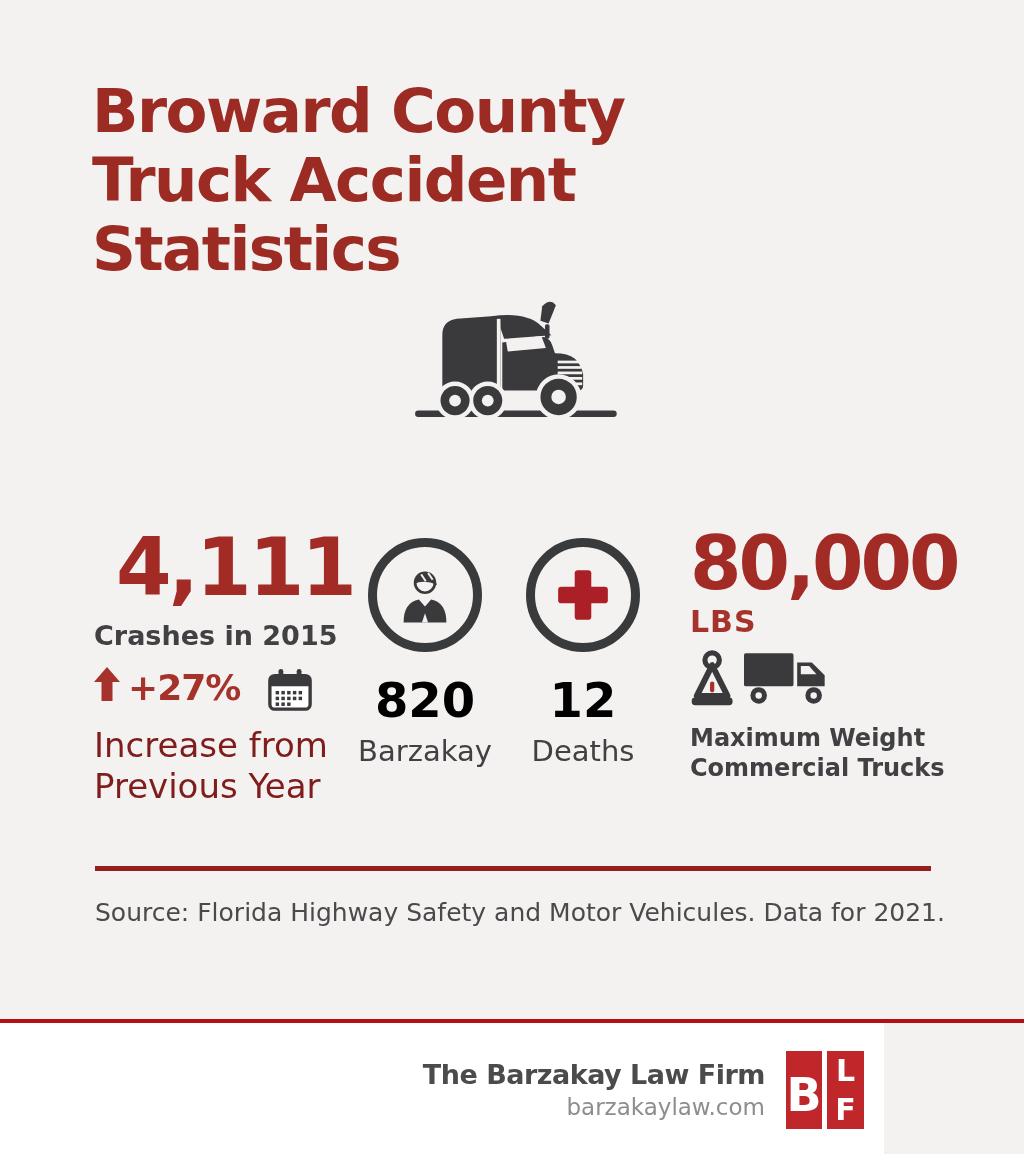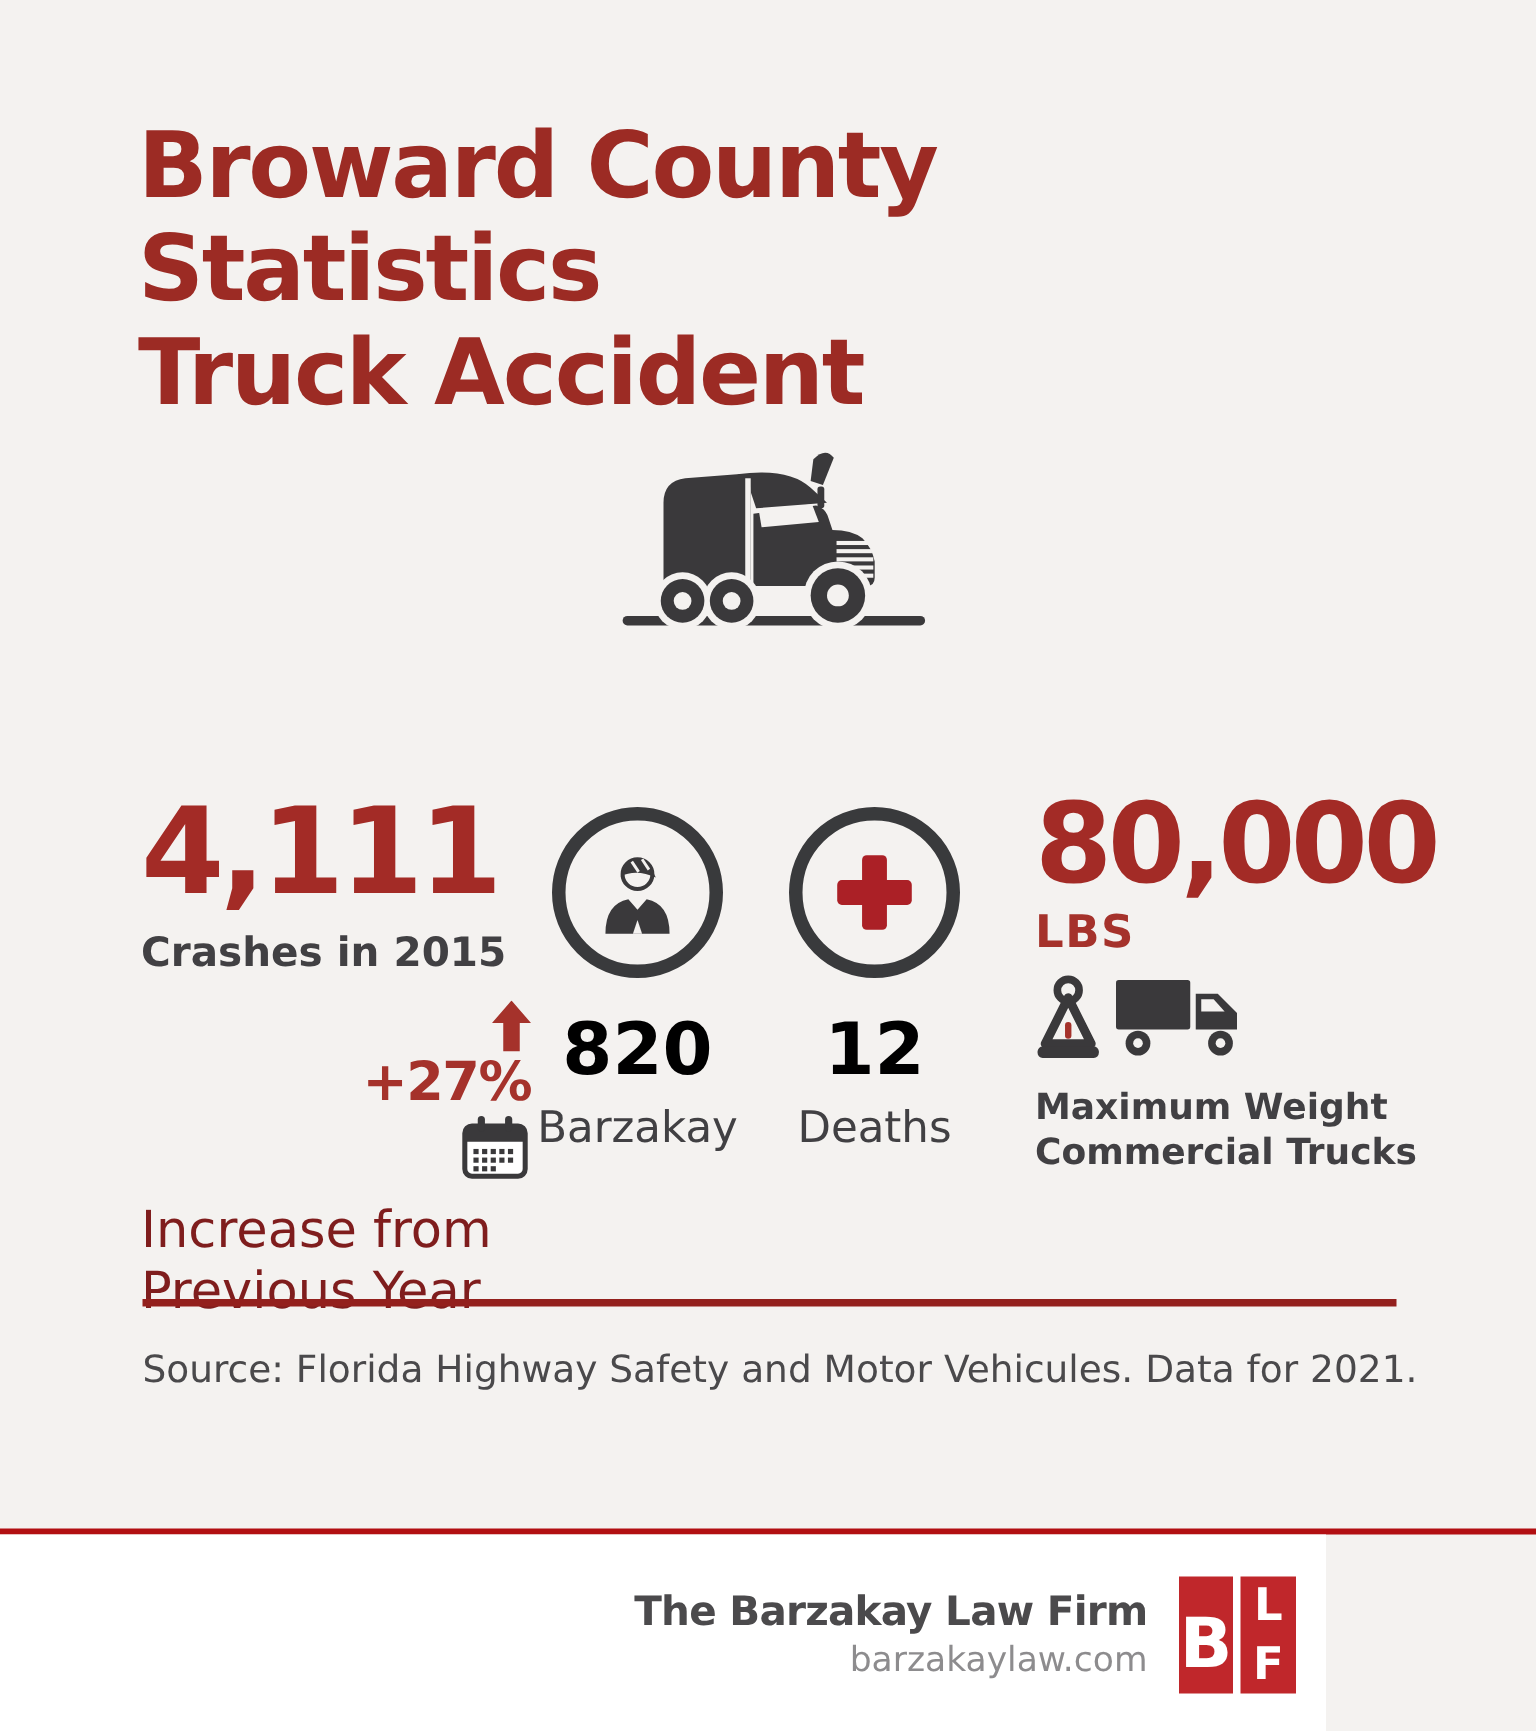--- a/index.html
+++ b/index.html
@@ -19,26 +19,26 @@
   
   .truck-wrap { position:absolute; left:406px; top:288px; width:218px; height:138px; }
   .truck-wrap svg { width:100%; height:100%; }
 
   
   .stat-col { position:absolute; }
 
   .stat-crashes { left:94px; top:528px; width:260px; }
   .stat-value-xl {
     color:#a32b26; font-size:80px; font-weight:800;
-    line-height:1; letter-spacing:-3px;
+    line-height:1; letter-spacing:-3px;text-align:right;
   }
   .stat-label {
     margin-top:12px; color:#414043; font-size:27px; font-weight:600;
   }
-  .change-row { margin-top:16px; display:flex; align-items:flex-end;flex-direction:column; }
+  .change-row { margin-top:16px; display:flex; align-items:flex-start; }
   .change-row svg { flex:0 0 auto; }
   .change-value {
     color:#a5322b; font-size:36px; font-weight:800;
     margin-left:8px; letter-spacing:-1px;
   }
   .calendar-box { margin-left:26px; }
   .change-caption {
     margin-top:8px; color:#7f1d1d; font-size:34px; font-weight:500; line-height:1.22;
   }
 
@@ -90,22 +90,22 @@
   }
   .logo-cell { flex:1; display:flex; align-items:center; justify-content:center; font-size:30px; font-weight:700; }
 </style>
 </head>
 <body>
 
 <div class="page">
 
   <div class="title">
     <div>Broward County</div>
+    <div>Truck Accident</div>
     <div>Statistics</div>
-    <div>Truck Accident</div>
   </div>
 
   <div class="truck-wrap">
     <svg viewBox="0 0 240 140" xmlns="http://www.w3.org/2000/svg">
       <g fill="#3a393b">
         <rect x="10" y="129" width="222" height="7" rx="3.5"></rect>
         <path d="M40,110 V46 Q40,30 56,28 L94,25 Q104,24 104,34 V110 Z"></path>
         <path d="M94,25 Q132,20 148,35 L160,46 L108,50 L104,38 Q104,27 94,25 Z"></path>
         <path d="M150,14 q9,-9 15,-1 l-8,20 l-9,-3 z"></path>
         <path d="M106,54 L152,48 Q159,50 161,57 L164,66 Q178,66 186,72 Q193,79 195,89 L195,101 Q195,107 189,107 L106,107 Z"></path>

